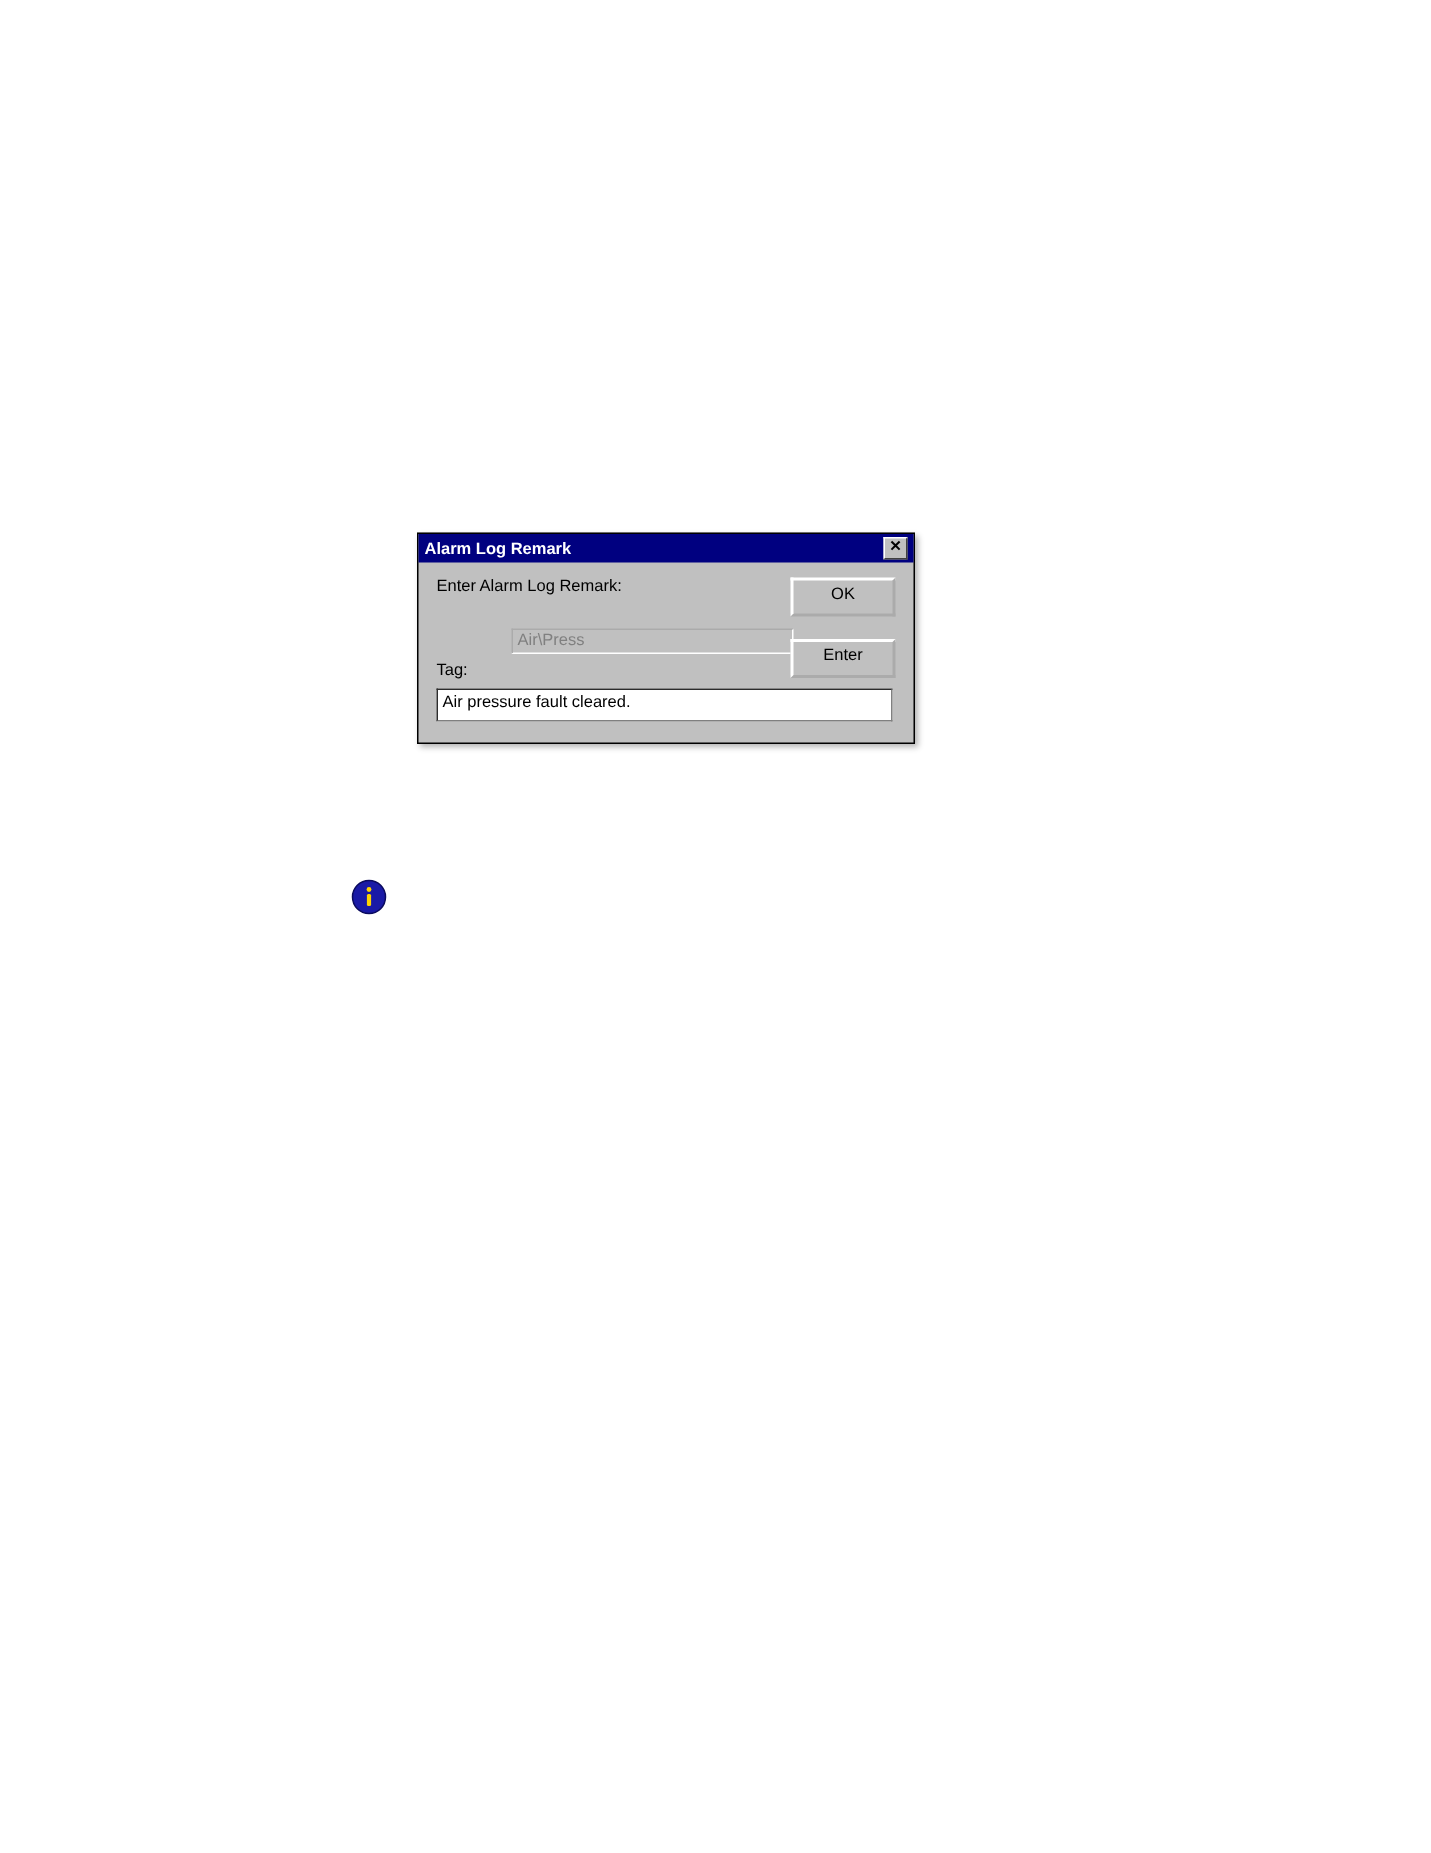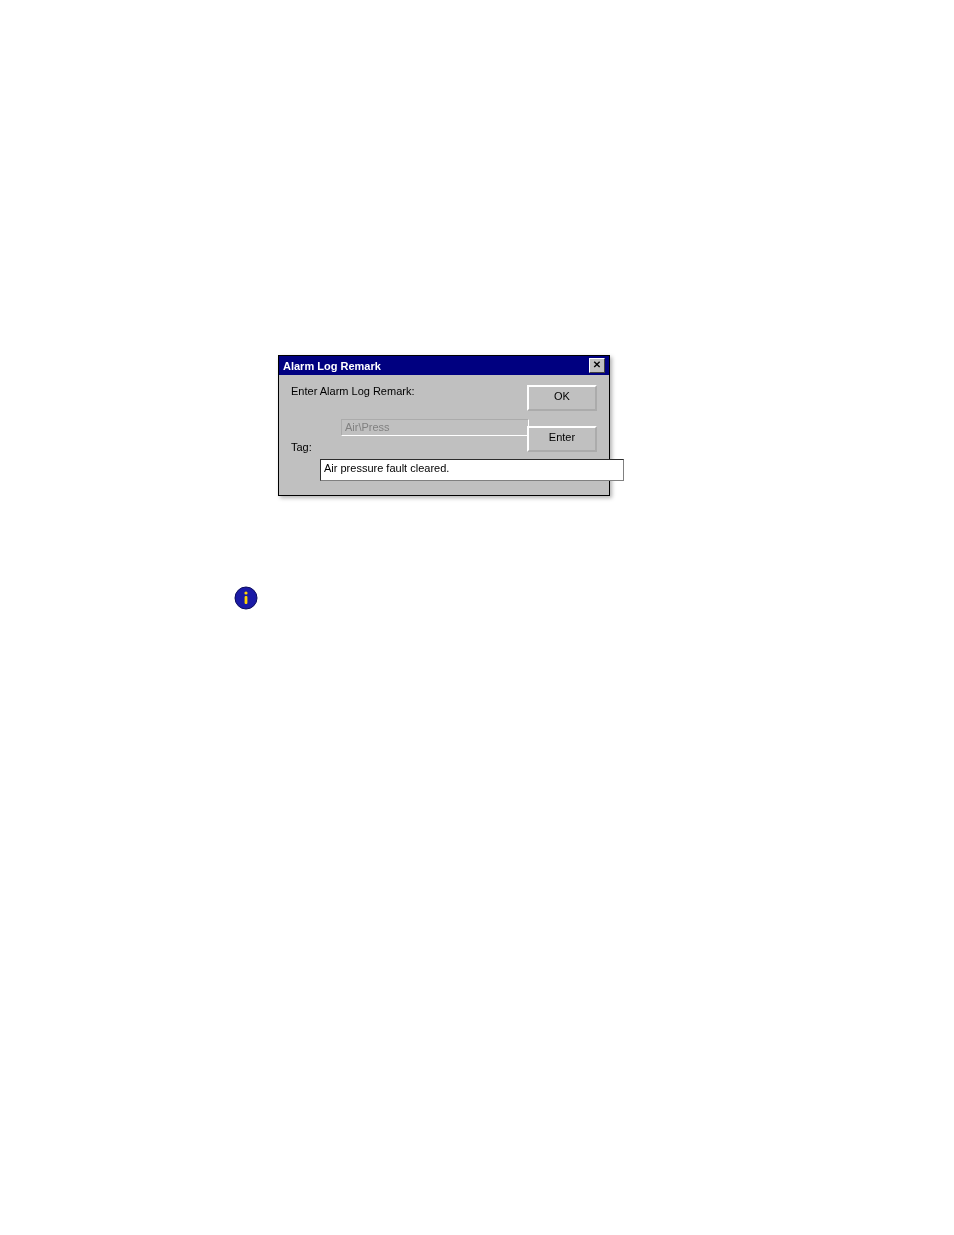--- a/index.html
+++ b/index.html
@@ -72,21 +72,20 @@
   .sev-field { width: 18px; }
   .remark-input {
     width: 296px;
     height: 18px;
     background: #fff;
     border: 1px inset #808080;
     padding: 1px 3px;
     font-size: 11px;
     margin-top: 6px;
     line-height: 14px;
-    margin-left: 29px;
   }
   .btn-col {
     position: absolute;
     right: 12px;
     top: 10px;
     display: flex;
     flex-direction: column;
     gap: 15px;
   }
   .win-btn {

